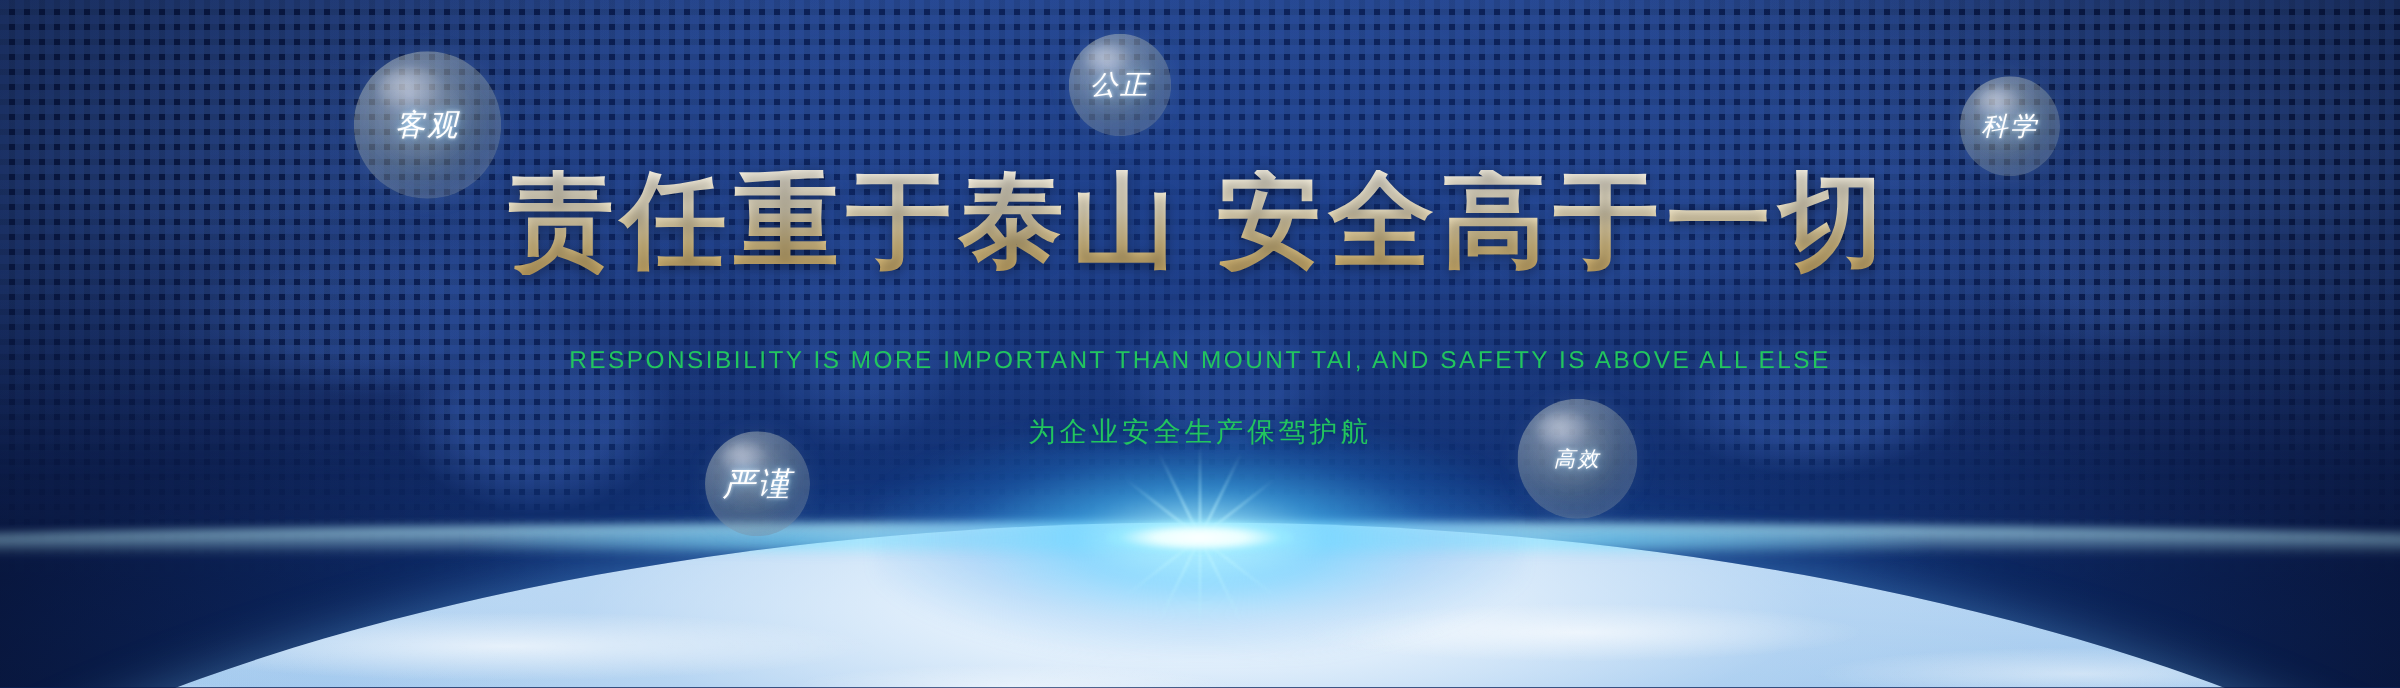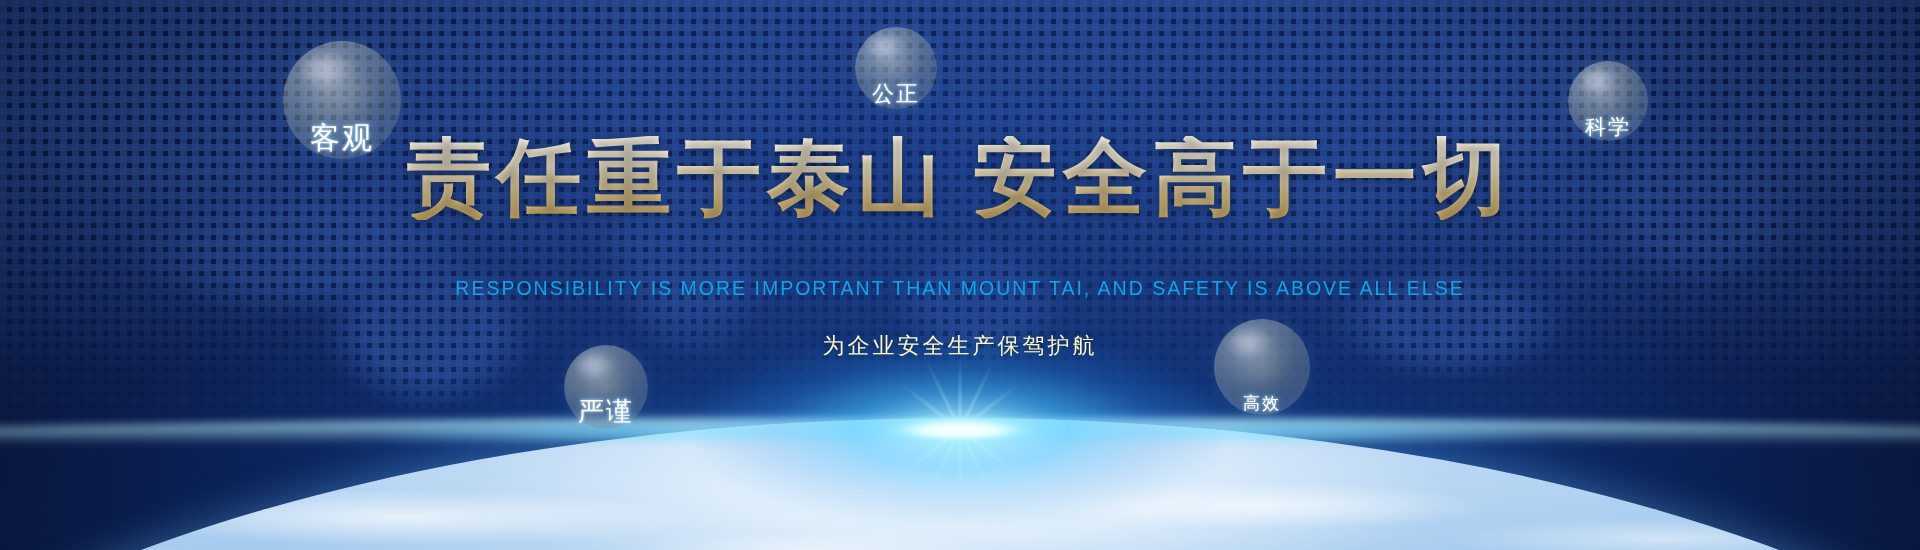--- a/index.html
+++ b/index.html
@@ -157,47 +157,48 @@
     white-space:nowrap;
   }
   .title .gap{ display:inline-block; width:26px; }
 
   .subtitle-en{
     position:absolute; left:0; right:0; top:277px;
     text-align:center;
     font-size:19.5px;
     font-weight:400;
     letter-spacing:2.0px;
-    color:#0ea5e9;
+    color:#22c55e;
     white-space:nowrap;
   }
 
   .tagline-cn{
     position:absolute; left:0; right:0; top:331px;
     text-align:center;
     font-size:22px;
     font-weight:400;
     letter-spacing:3px;
-    color:#fef9c3;
+    color:#22c55e;
     white-space:nowrap;
     text-shadow:0 1px 6px rgba(0,30,90,.6);
   }
 
   
   .badge{
     position:absolute;
     border-radius:50%;
-    display:flex; align-items:flex-end; justify-content:center;
+    display:flex; align-items:center; justify-content:center;
     background:
       radial-gradient(circle at 38% 30%, rgba(255,255,255,.42) 0%, rgba(232,236,214,.30) 26%, rgba(170,182,160,.22) 52%, rgba(120,140,150,.16) 72%, rgba(80,105,130,.10) 88%, rgba(60,85,120,.04) 100%),
       radial-gradient(circle at 50% 50%, rgba(214,216,180,.20) 0%, rgba(140,160,160,.12) 60%, rgba(90,120,150,.04) 100%);
     box-shadow:
       inset 0 0 28px rgba(255,255,255,.18),
       inset -6px -8px 24px rgba(40,70,120,.22),
       0 0 18px rgba(150,190,230,.10);
+    font-style: italic;
   }
   .badge::after{
     content:"";
     position:absolute; left:16%; top:10%;
     width:46%; height:32%;
     border-radius:50%;
     background:radial-gradient(ellipse at 40% 40%, rgba(255,255,255,.38), rgba(255,255,255,0) 72%);
     filter:blur(3px);
     pointer-events:none;
   }
@@ -243,21 +244,21 @@
     </div>
 
     <div class="subtitle-en">RESPONSIBILITY IS MORE IMPORTANT THAN MOUNT TAI, AND SAFETY IS ABOVE ALL ELSE</div>
 
     <div class="tagline-cn">为企业安全生产保驾护航</div>
 
   </div>
 
   <div id="badge-layer">
       <div class="badge" style="width: 118px; height: 118px; left: 283px; top: 41px;">
-        <span class="btext" style="font-size: 30px;">客观</span>
+        <span class="btext" style="font-size: 24px;">客观</span>
       </div>
       <div class="badge" style="width: 82px; height: 82px; left: 855px; top: 27px;">
         <span class="btext" style="font-size: 22px;">公正</span>
       </div>
       <div class="badge" style="width: 80px; height: 80px; left: 1568px; top: 61px;">
         <span class="btext" style="font-size: 21px;">科学</span>
       </div>
       <div class="badge" style="width: 84px; height: 84px; left: 564px; top: 345px;">
         <span class="btext" style="font-size: 26px;">严谨</span>
       </div>

